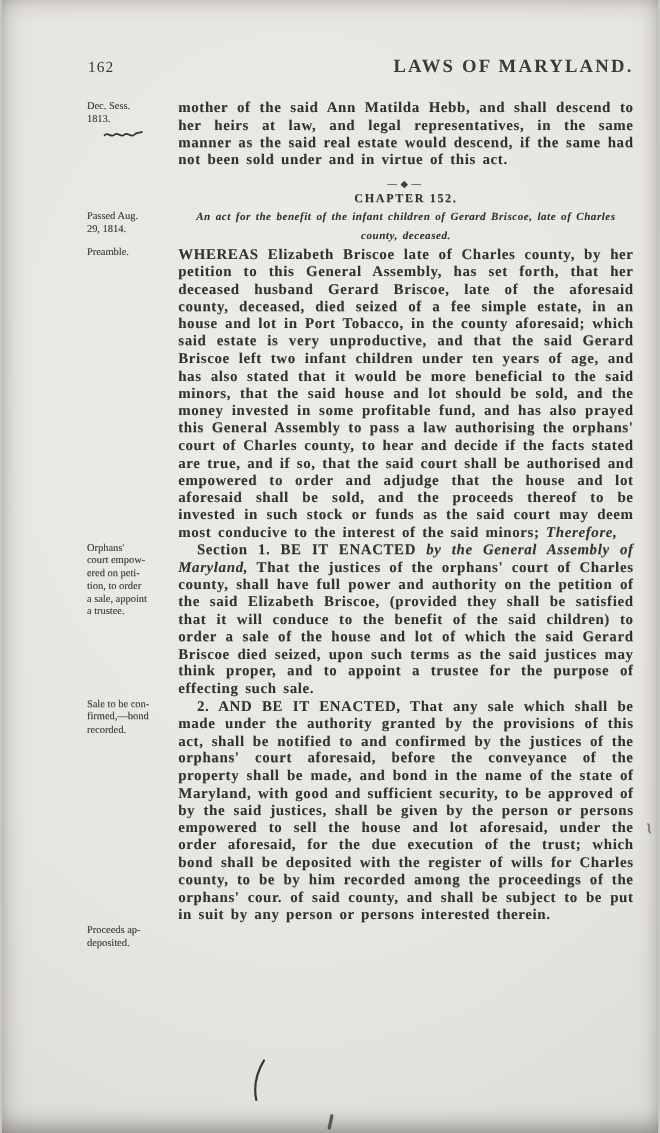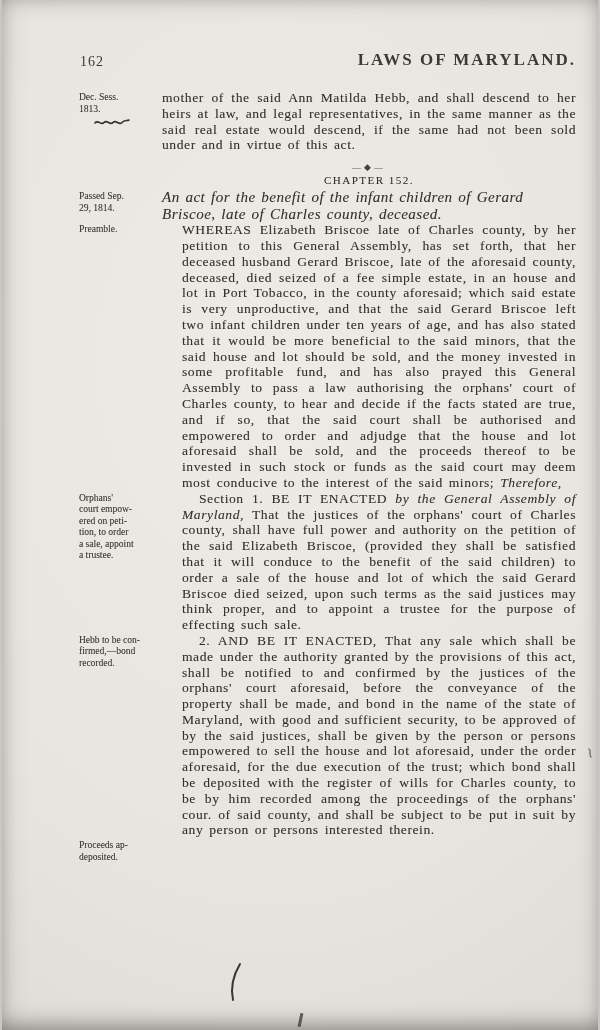--- a/index.html
+++ b/index.html
@@ -36,21 +36,21 @@
 
   .margin-cell { flex:0 0 83px; width:83px; padding:2px 8px 0 0; }
   .margin-cell.center { padding-right:18px; }
   .margin-note {
     font-size:9.5px; line-height:11.5px;
     white-space:pre-line; color:#3b3933;
     text-shadow:.2px .2px .4px rgba(54,52,46,.35);
   }
   .flourish { display:block; margin:3px auto 0; }
 
-  .body-par, .body-cell, .act-title { flex:1; min-width:0; }
+  .body-par, .body-cell, .act-title { flex:1; min-width:0;font-weight:bold; }
 
   .body-par {
     font-size:13.5px; line-height:15.8px;
     letter-spacing:.6px; word-spacing:2px;
     text-align:justify;
     color:#34322c;
     text-shadow:.25px .25px .45px rgba(54,52,46,.3);
   }
   .body-par.indent { text-indent:17px; }
   .it { font-style:italic; }
@@ -59,26 +59,26 @@
     text-align:center; font-size:9px; letter-spacing:3px;
     margin-top:9px; color:#44423c;
   }
   .chapter-heading {
     text-align:center; font-size:11px; letter-spacing:1.5px;
     margin-top:2px; color:#35332d;
     text-shadow:.25px .25px .45px rgba(54,52,46,.3);
   }
   .act-title-row { margin-top:3px; }
   .act-title {
-    font-style:italic; font-size:15px; line-height:16.5px;
+    font-style:italic; font-size:10px; line-height:16.5px;
     letter-spacing:.5px; word-spacing:1.5px;
-    text-align:left; color:#34322c;
+    text-align:center; color:#34322c;
     text-shadow:.25px .25px .45px rgba(54,52,46,.3);
   }
-  .act-body .row { margin-top:0;gap:20px; }
+  .act-body .row { margin-top:0; }
 
   .stray-mark { position:absolute; left:222px; top:962px; }
   .edge-tick {
     position:absolute; left:297px; top:1013px;
     width:3px; height:14px; background:#3f3d38;
     transform:rotate(12deg); opacity:.8; border-radius:1px;
   }
   .right-edge-mark { position:absolute; left:584px; top:748px; opacity:.75; }
 </style>
 </head>
@@ -105,21 +105,21 @@
   <div class="row">
     <div class="margin-cell"></div>
     <div class="body-cell">
       <div class="chapter-divider">—◆—</div>
       <div class="chapter-heading">CHAPTER 152.</div>
     </div>
   </div>
 
   <div class="row act-title-row">
     <div class="margin-cell">
-      <div class="margin-note">Passed Sep.
+      <div class="margin-note">Passed Aug.
 29, 1814.</div>
     </div>
     <div class="act-title">An act for the benefit of the infant children of Gerard Briscoe, late of Charles county, deceased.</div>
   </div>
 
   <div id="sections" class="act-body">
       <div class="row">
         <div class="margin-cell">
           <div class="margin-note">Preamble.</div>
         </div>
@@ -131,21 +131,21 @@
 court empow-
 ered on peti-
 tion, to order
 a sale, appoint
 a trustee.</div>
         </div>
         <p class="body-par indent"><span>Section 1. BE IT ENACTED </span><span class="it">by the General Assembly of Maryland, </span><span>That the justices of the orphans' court of Charles county, shall have full power and authority on the petition of the said Elizabeth Briscoe, (provided they shall be satisfied that it will conduce to the benefit of the said children) to order a sale of the house and lot of which the said Gerard Briscoe died seized, upon such terms as the said justices may think proper, and to appoint a trustee for the purpose of effecting such sale.</span></p>
       </div>
       <div class="row">
         <div class="margin-cell">
-          <div class="margin-note">Hebb to be con-
+          <div class="margin-note">Sale to be con-
 firmed,—bond
 recorded.</div>
         </div>
         <p class="body-par indent"><span>2. AND BE IT ENACTED, That any sale which shall be made under the authority granted by the provisions of this act, shall be notified to and confirmed by the justices of the orphans' court aforesaid, before the conveyance of the property shall be made, and bond in the name of the state of Maryland, with good and sufficient security, to be approved of by the said justices, shall be given by the person or persons empowered to sell the house and lot aforesaid, under the order aforesaid, for the due execution of the trust; which bond shall be deposited with the register of wills for Charles county, to be by him recorded among the proceedings of the orphans' cour. of said county, and shall be subject to be put in suit by any person or persons interested therein.</span></p>
       </div>
       <div class="row">
         <div class="margin-cell">
           <div class="margin-note">Proceeds ap-
 deposited.</div>
         </div>

